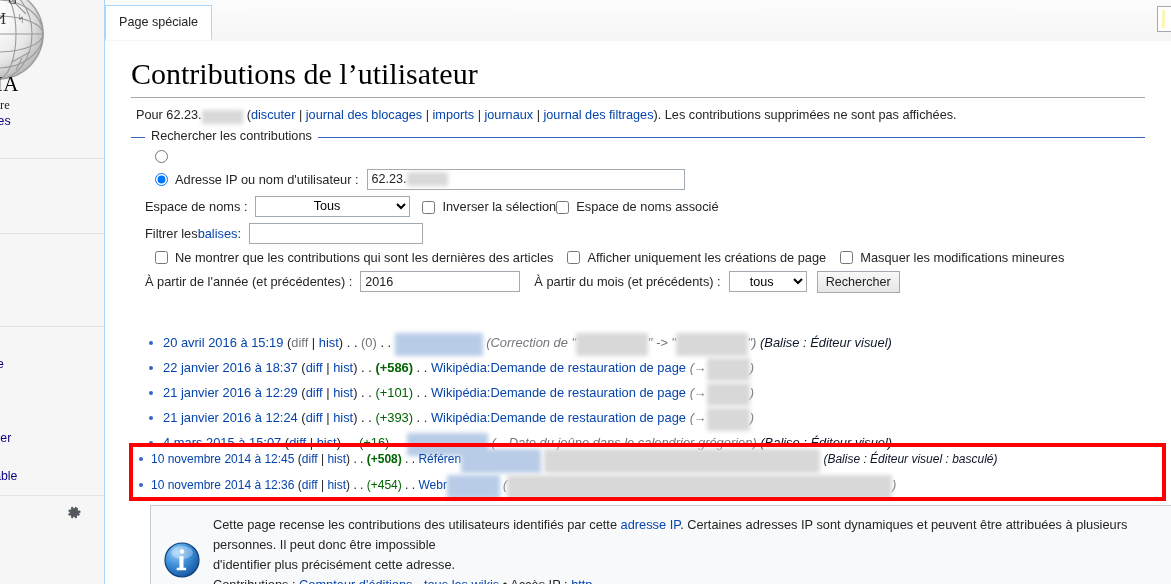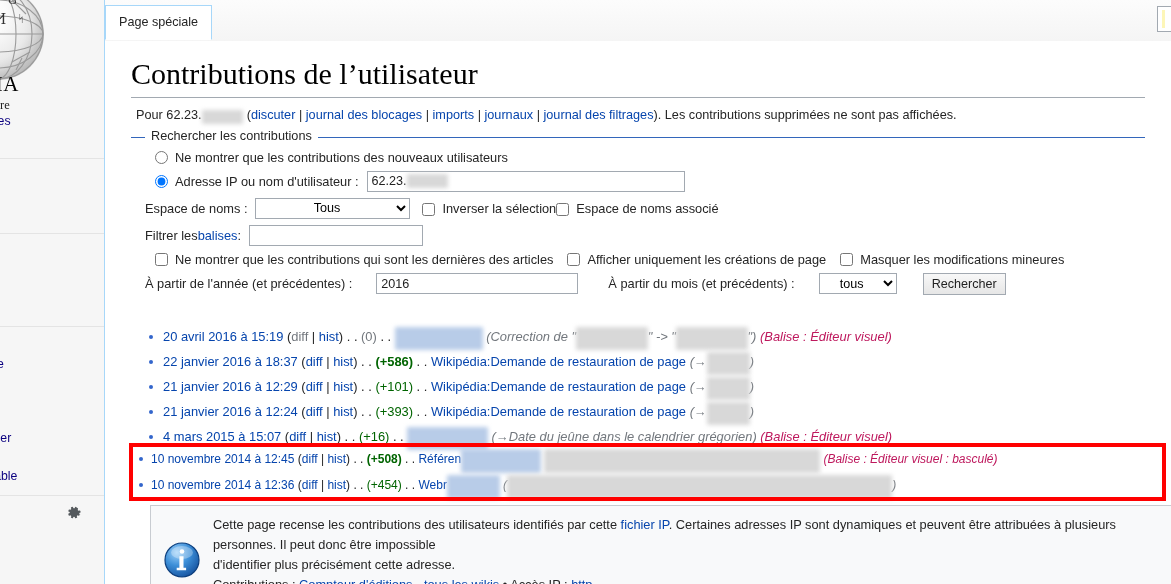--- a/index.html
+++ b/index.html
@@ -278,21 +278,21 @@
   .dt { color: #0645ad; cursor: pointer; }
   .mw-nolink { color: #72777d; }
   .sz-zero { color: #72777d; }
   .sz-pos { color: #006400; }
   .sz-pos.big { font-weight: bold; }
   .comment {
     color: #72777d;
     font-style: italic;
   }
   .tag {
-    color: #be185d;
+    color: #0f172a;
     font-style: italic;
   }
   .dots { color: #252525; }
 
   .redbox {
     position: absolute;
     left: 129px;
     top: 443px;
     width: 1037px;
     height: 58px;
@@ -443,21 +443,20 @@
       <span>Pour </span><span>62.23.</span><span class="blur">xxx.xxx</span>
       <span>(</span><a>discuter</a><span class="sep"> | </span><a>journal des blocages</a><span class="sep"> | </span><a>imports</a><span class="sep"> | </span><a>journaux</a><span class="sep"> | </span><a>journal des filtrages</a><span>)</span><span>. Les contributions supprimées ne sont pas affichées.</span>
     </div>
 
     <div class="fs-box">
       <div class="fs-legend">Rechercher les contributions</div>
       <div class="fs-body">
 
         <div class="frow ind">
           <input type="radio" name="target" style="">
-          <span>Ne montrer que les contributions des nouveaux utilisateurs</span>
         </div>
 
         <div class="frow ind">
           <input type="radio" name="target" checked="" style="">
           <span class="lbl">Adresse IP ou nom d'utilisateur :</span>
           <span class="txt" style="width:318px; display:inline-flex; align-items:center;">
             <span>62.23.</span>
               <span class="blur">xxx.xxx</span>
           </span>
         </div>
@@ -490,23 +489,23 @@
           <span style="display:inline-flex;align-items:center;margin-left:14px;">
             <input type="checkbox" style="">
             <span>Afficher uniquement les créations de page</span>
           </span>
           <span style="display:inline-flex;align-items:center;margin-left:14px;">
             <input type="checkbox" style="">
             <span>Masquer les modifications mineures</span>
           </span>
         </div>
 
-        <div class="frow" style="margin-bottom:8px;gap:16px;">
+        <div class="frow" style="margin-bottom:16px;">
           <span class="lbl">À partir de l'année (et précédentes) :</span>
-          <input type="text" class="txt" style="width: 202px;" value="2016">
+          <input type="text" class="txt" style="width: 160px;" value="2016">
           <span class="lbl" style="margin-left:14px;">À partir du mois (et précédents) :</span>
           <select class="sel" style="width:78px;">
             <option>tous</option>
           </select>
           <button class="btn" style="margin-left:10px;">Rechercher</button>
         </div>
 
       </div>
     </div>
 
@@ -573,21 +572,21 @@
           </radialGradient>
         </defs>
         <circle cx="18" cy="18" r="17" fill="url(#ig)" stroke="#0d3f7d" stroke-width="1.2"></circle>
         <ellipse cx="18" cy="10.5" rx="11" ry="6.5" fill="#ffffff" opacity="0.3"></ellipse>
         <circle cx="18" cy="9.5" r="2.3" fill="#ffffff"></circle>
         <path d="M15.4 14.2h4.1v11.6h2.6v2.4h-9.4v-2.4h2.7z" fill="#ffffff"></path>
       </svg>
     </div>
     <div class="info-body">
       <div>
-        <span>Cette page recense les contributions des utilisateurs identifiés par cette </span><a>fichier IP</a><span>. Certaines adresses IP sont dynamiques et peuvent être attribuées à plusieurs personnes. Il peut donc être impossible</span>
+        <span>Cette page recense les contributions des utilisateurs identifiés par cette </span><a>adresse IP</a><span>. Certaines adresses IP sont dynamiques et peuvent être attribuées à plusieurs personnes. Il peut donc être impossible</span>
       </div>
       <div class="l2">d'identifier plus précisément cette adresse.</div>
       <div>
         <span>Contributions :</span>
         <a>Compteur d'éditions</a>
         <span>·</span>
         <a>tous les wikis</a>
         <span>•</span>
         <span>Accès IP :</span>
         <a>http</a>

